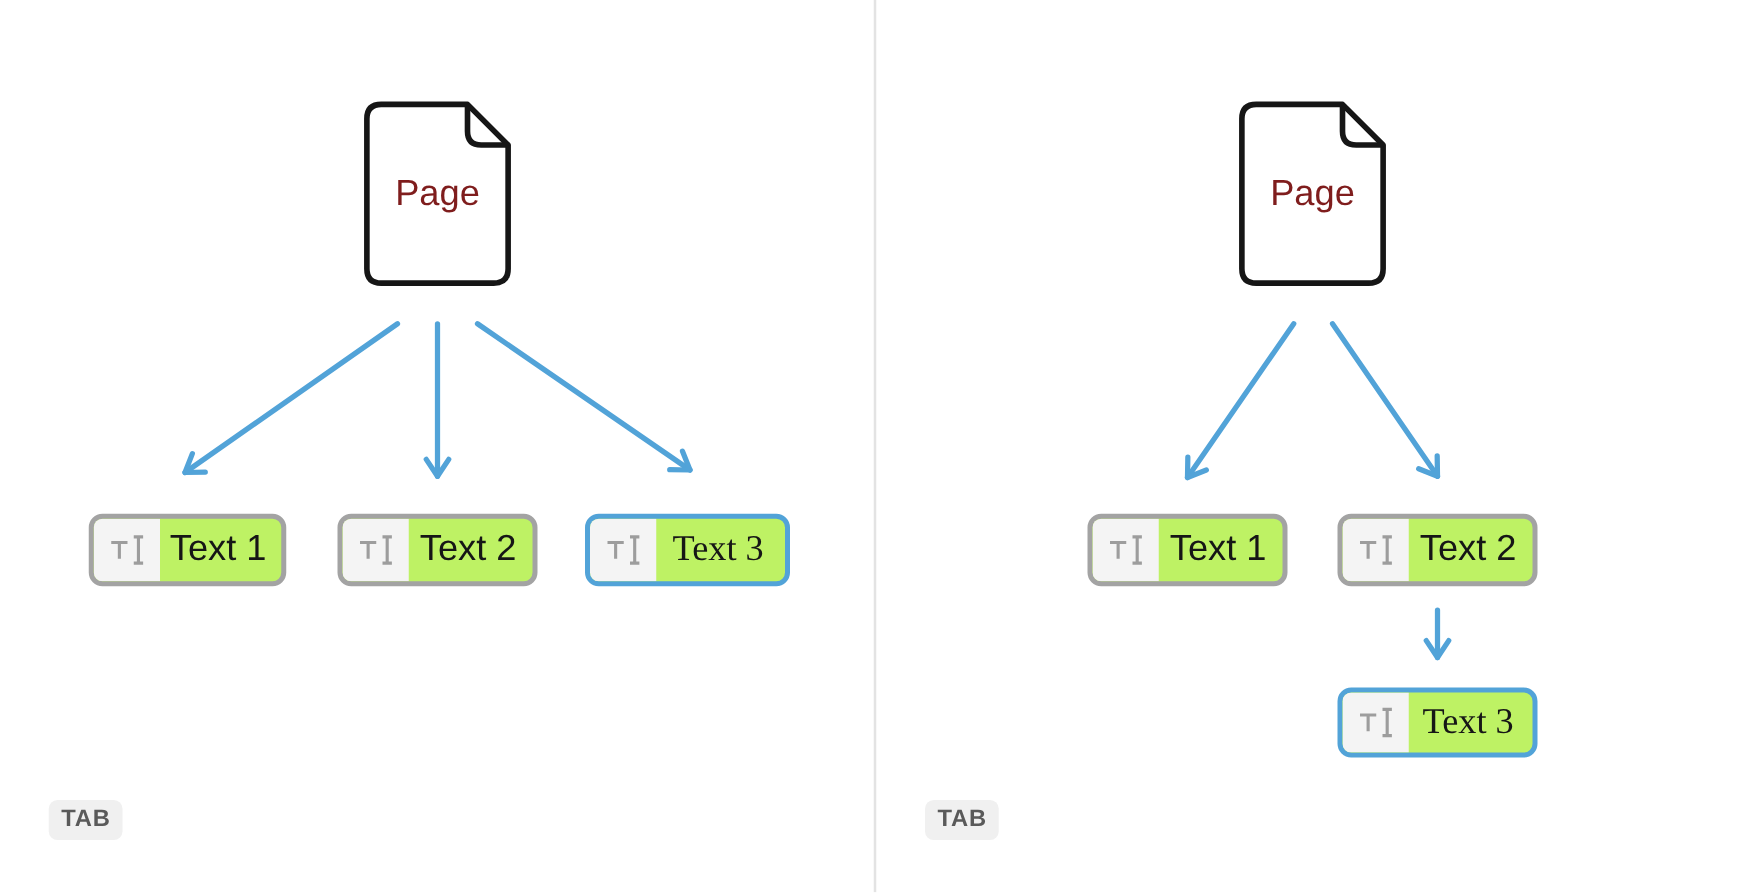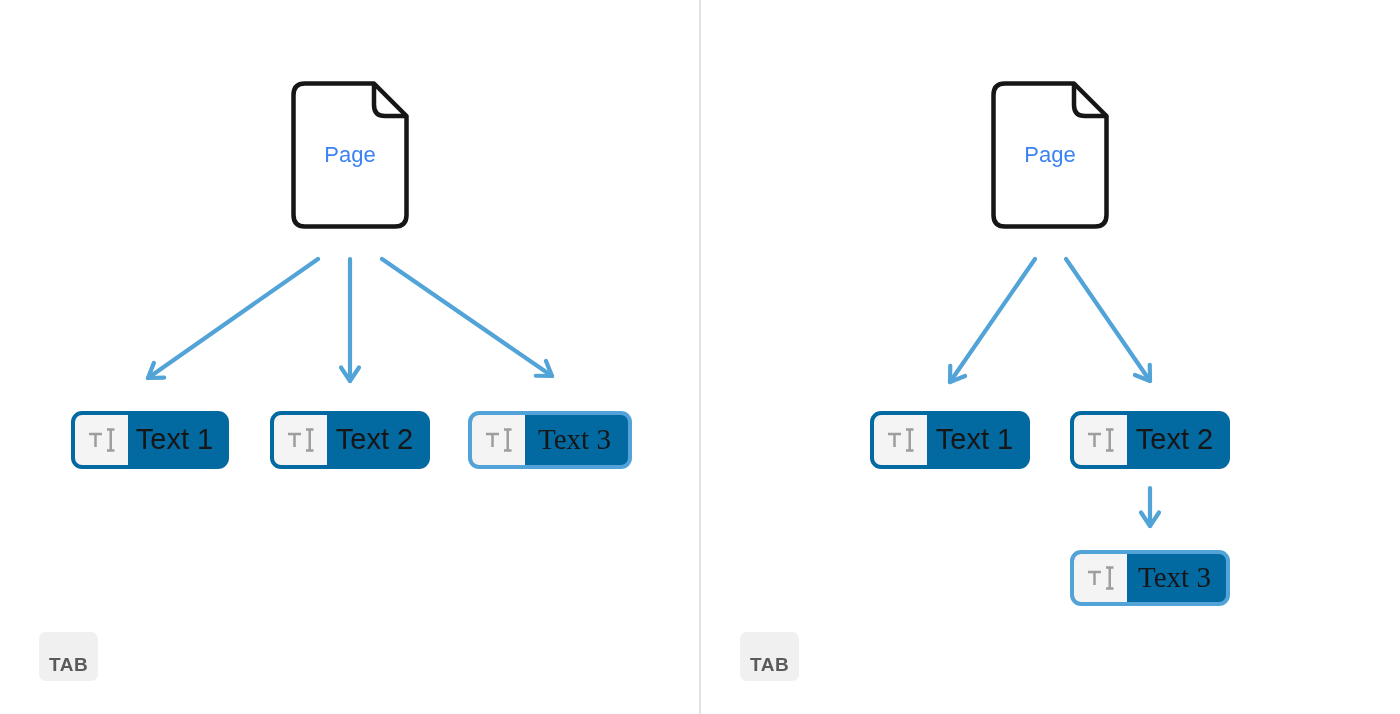--- a/index.html
+++ b/index.html
@@ -5,40 +5,40 @@
   html,body{margin:0;padding:0;background:#fff;}
   .stage{
     position:relative;width:1400px;height:714px;background:#ffffff;
     font-family:"Liberation Sans",sans-serif;overflow:hidden;
   }
   .divider{position:absolute;left:699px;top:0;width:2px;height:714px;background:#e3e3e3;}
   .arrows{position:absolute;left:0;top:0;width:1400px;height:714px;pointer-events:none;}
   .panel{position:absolute;inset:0;}
   .page-node{position:absolute;display:flex;align-items:center;justify-content:center;}
   .page-node svg{position:absolute;left:0;top:0;width:100%;height:100%;}
-  .page-label{position:relative;font-size:22px;color:#3b82f6;}
+  .page-label{position:relative;font-size:29px;color:#7f1d1d;}
   .block{
-    position:absolute;height:58px;background:#0369a1;border:4px solid #0369a1;
+    position:absolute;height:58px;background:#bef264;border:4px solid #a3a3a3;
     border-radius:11px;display:flex;align-items:stretch;box-sizing:border-box;overflow:hidden;
   }
   .block.selected{border-color:#52a3d8;font-family:Liberation Serif, serif;}
   .block-iconwrap{
     flex:0 0 53px;width:53px;background:#f4f4f4;
     display:flex;align-items:center;justify-content:center;
   }
   .block-label{
     flex:1;display:flex;align-items:center;justify-content:center;
     font-size:29px;color:#161616;padding:0 6px 2px 2px;white-space:nowrap;
   }
   .caption{
     position:absolute;display:flex;align-items:center;gap:12px;
     font-size:28px;color:#7e7e7e;height:36px;white-space:nowrap;
   }
   .key{
-    background:#f0f0f0;border-radius:7px;padding:22px 10px 6px;
+    background:#f0f0f0;border-radius:7px;padding:5px 10px 6px;
     font-size:19px;font-weight:700;color:#5a5a5a;letter-spacing:0.6px;line-height:21px;
   }
 </style>
 </head>
 <body>
 
 <div class="stage">
 
   <svg class="arrows" xmlns="http://www.w3.org/2000/svg">
     <defs>

